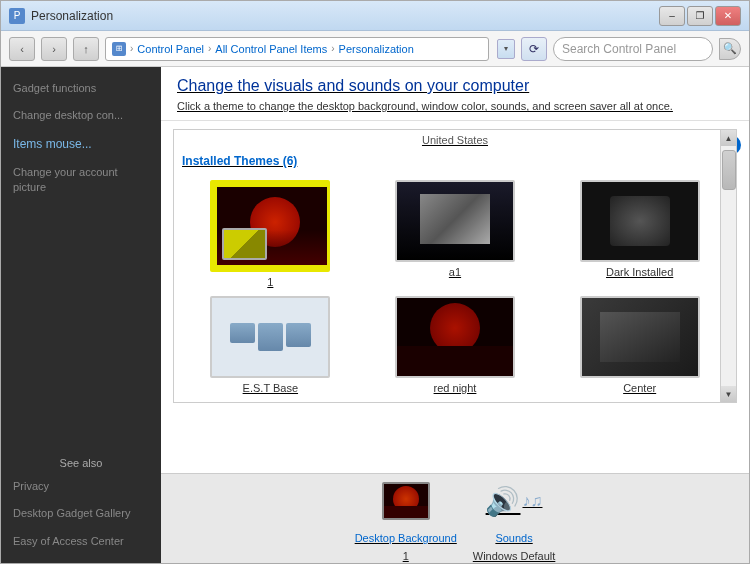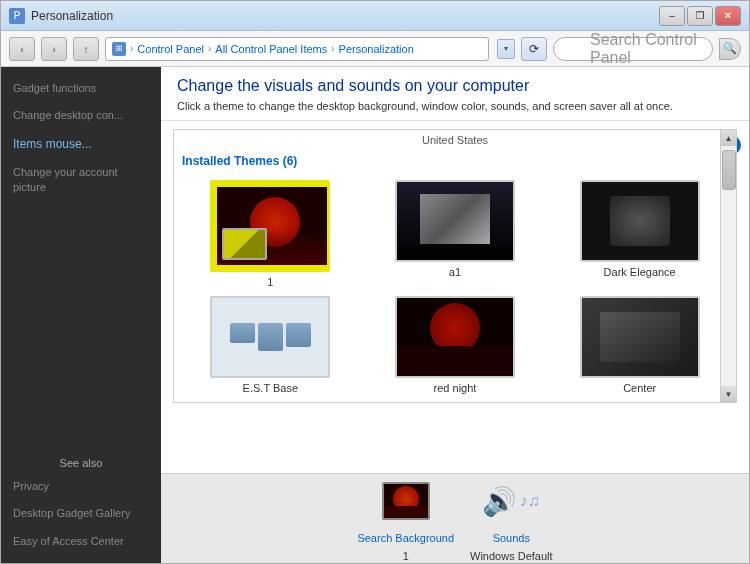--- a/index.html
+++ b/index.html
@@ -626,21 +626,21 @@
       <span class="breadcrumb-sep">›</span>
       <span class="breadcrumb-link">Control Panel</span>
       <span class="breadcrumb-sep">›</span>
       <span class="breadcrumb-link">All Control Panel Items</span>
       <span class="breadcrumb-sep">›</span>
       <span class="breadcrumb-link">Personalization</span>
     </div>
     <div class="breadcrumb-dropdown">▾</div>
     <div class="refresh-btn">⟳</div>
     <div class="search-bar">
-      <span style="flex:1; font-size:16px; color:#999;margin-left:28px;">Search Control Panel</span>
+      <span style="flex:1; font-size:12px; color:#999;">Search Control Panel</span>
     </div>
     <div class="search-icon-btn">🔍</div>
   </div>
 
   <div class="main-content">
 
     <div class="sidebar">
       <div class="sidebar-item dimmed">
         <span>Gadget functions</span>
       </div>
@@ -661,21 +661,21 @@
         <span>Privacy</span>
       </div>
       <div class="sidebar-item dimmed">
         <span>Desktop Gadget Gallery</span>
       </div>
       <div class="sidebar-item dimmed">
         <span>Easy of Access Center</span>
       </div>
     </div>
 
-    <div class="right-content" style="position:relative;">
+    <div class="right-content" style="position:relative;text-decoration:underline;">
 
       <div class="help-icon">?</div>
 
       <div class="content-header">
         <div class="content-title">Change the visuals and sounds on your computer</div>
         <div class="content-desc">Click a theme to change the desktop background, window color, sounds, and screen saver all at once.</div>
       </div>
 
       <div class="relative-container">
         <div class="themes-container">
@@ -707,21 +707,21 @@
                 </div>
                 <div class="theme-name">a1</div>
               </div>
 
               <div class="theme-item">
                 <div class="theme-thumb-wrapper">
                   <div class="theme-thumb thumb-dark">
                     <div class="obj"></div>
                   </div>
                 </div>
-                <div class="theme-name">Dark Elegance</div>
+                <div class="theme-name">Dark Installed</div>
               </div>
 
               <div class="theme-item">
                 <div class="theme-thumb-wrapper">
                   <div class="theme-thumb thumb-est">
                     <div class="folders">
                       <div class="folder"></div>
                       <div class="folder" style="height:28px;"></div>
                       <div class="folder" style="height:24px;"></div>
                     </div>
@@ -762,21 +762,21 @@
 
       <div class="bottom-toolbar">
 
         <div class="toolbar-item">
           <div class="toolbar-icon">
             <div class="icon-desktop-bg">
               <div class="red-circle"></div>
               <div class="ground"></div>
             </div>
           </div>
-          <div class="toolbar-label">Search Background</div>
+          <div class="toolbar-label">Desktop Background</div>
           <div class="toolbar-sublabel">1</div>
         </div>
 
 
         <div class="toolbar-item">
           <div class="toolbar-icon">
             <div class="icon-sounds">
               <span class="speaker-shape">🔊</span>
               <span class="music-notes">♪♫</span>
             </div>

